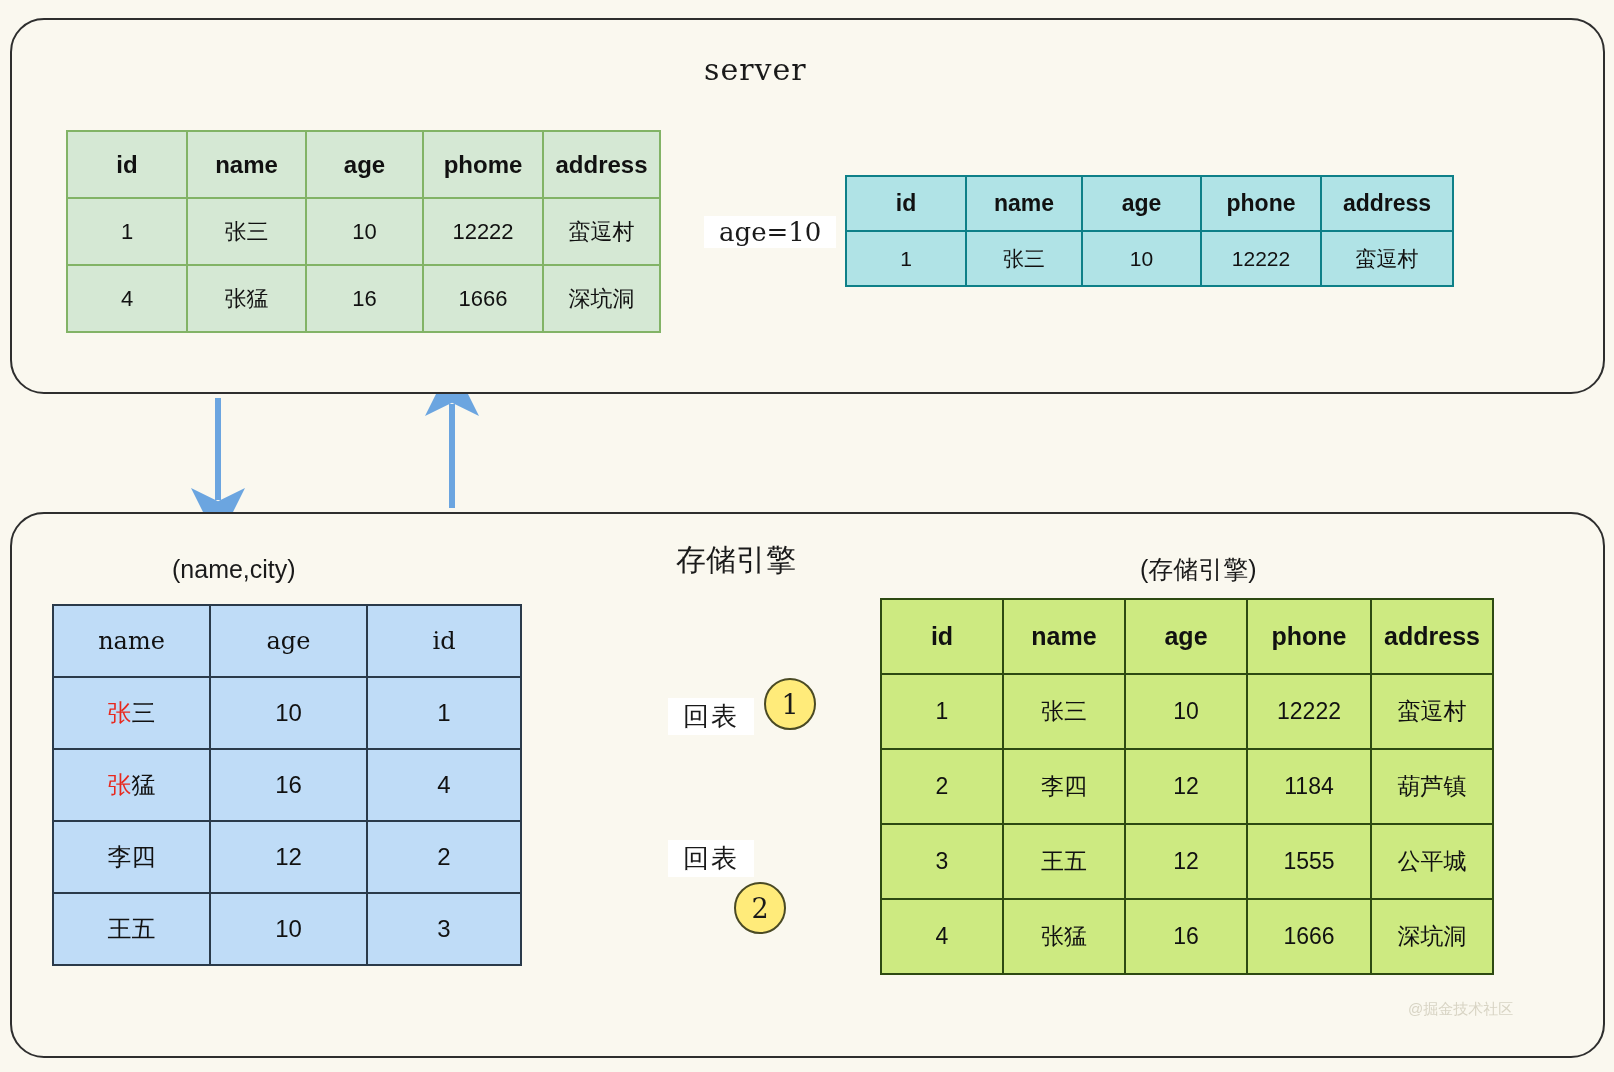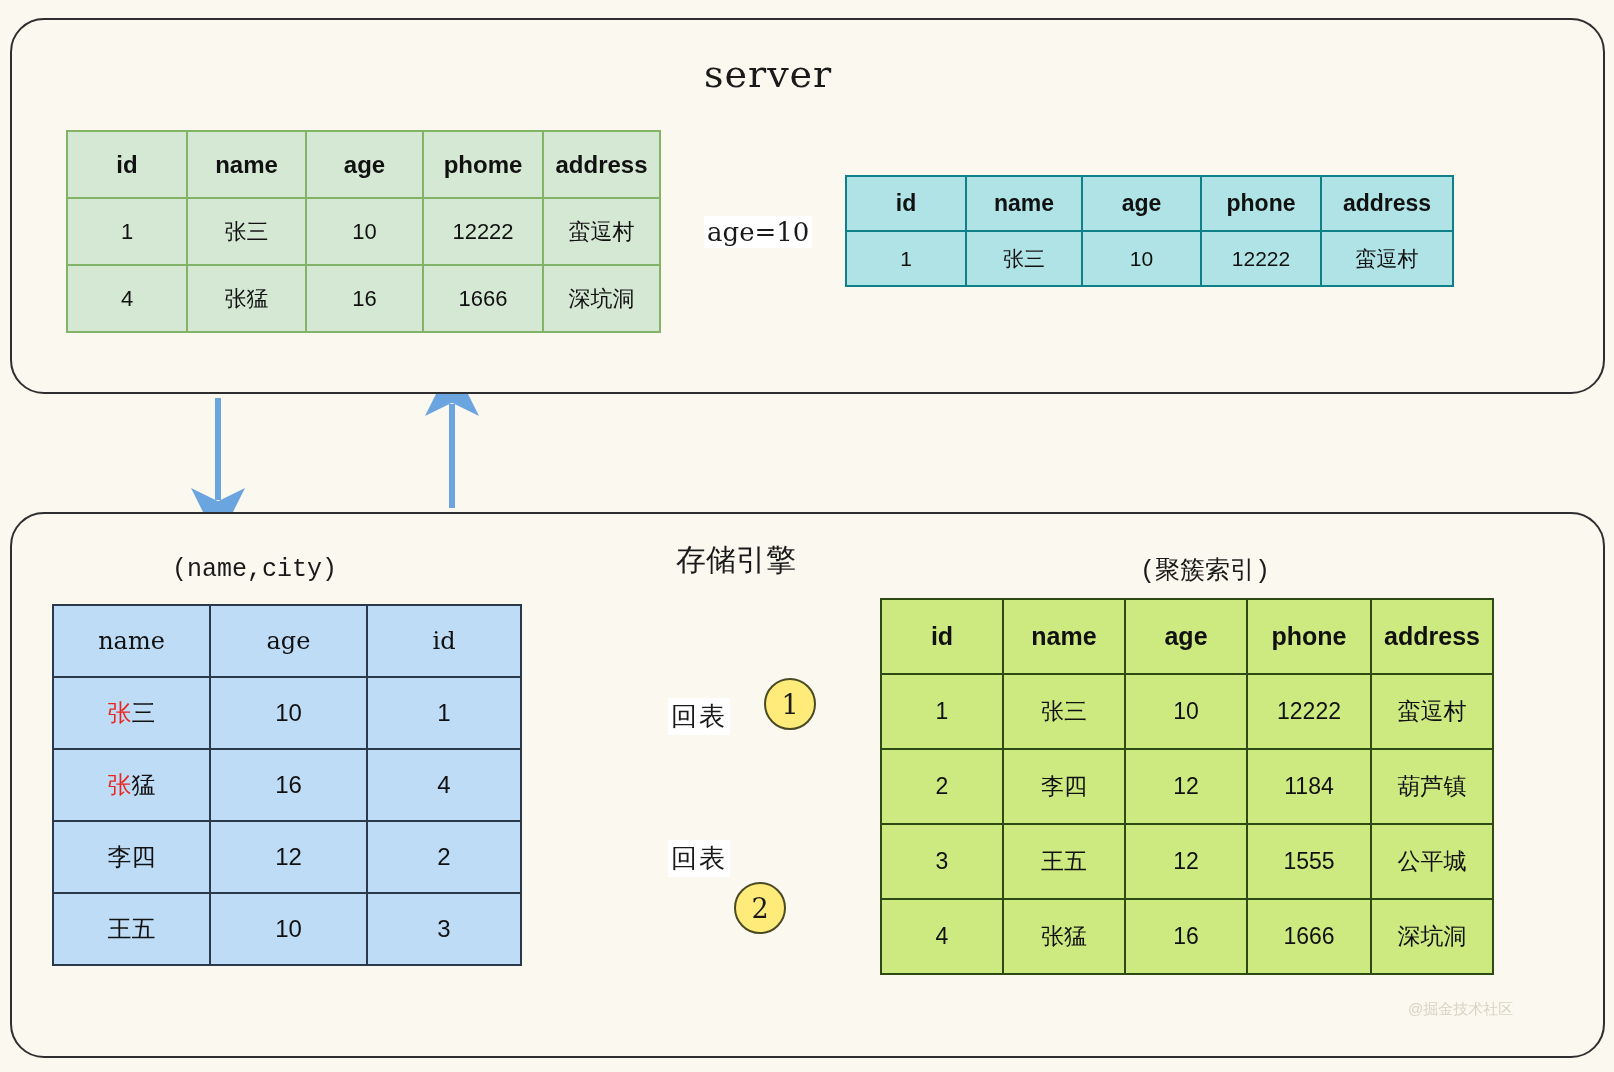--- a/index.html
+++ b/index.html
@@ -18,30 +18,30 @@
     border:2.5px solid #2e2e2e;
     border-radius:34px;
     box-sizing:border-box;
   }
   #server-panel{left:10px;top:18px;width:1595px;height:376px;}
   #engine-panel{left:10px;top:512px;width:1595px;height:546px;}
 
   .panel-title{
     position:absolute;
     font-family:"DejaVu Serif", serif;
-    font-size:38px;
+    font-size:30px;
     color:#1a1a1a;
     white-space:nowrap;
   }
   #server-title{left:704px;top:52px;letter-spacing:1px;}
   #engine-title{left:676px;top:540px;font-size:30px;text-align:right;}
 
   .sub-label{
     position:absolute;
-    font-family:Liberation Mono, monospace;
+    font-family:Liberation Sans, sans-serif;
     font-size:25px;
     color:#1a1a1a;
     white-space:nowrap;
   }
   #label-index{left:172px;top:555px;}
   #label-clustered{left:1140px;top:553px;}
 
   table.grid{
     position:absolute;
     border-collapse:collapse;
@@ -131,21 +131,21 @@
   #sql-cond .blue-part{color:#2d7fd3;font-family:"DejaVu Sans Mono", monospace;font-size:27px;}
   #sql-cond .black-part{color:#1a1a1a;}
 
   
   .arrow-label{
     position:absolute;
     background:#ffffff;
     font-family:"DejaVu Serif", serif;
     color:#1a1a1a;
     white-space:nowrap;
-    padding:1px 3px;
+    padding:1px 15px;
   }
   #lbl-age10{left:704px;top:216px;font-size:26px;}
   #lbl-huibiao1{left:668px;top:698px;font-size:26px;letter-spacing:2px;}
   #lbl-huibiao2{left:668px;top:840px;font-size:26px;letter-spacing:2px;}
 
   
   .step-circle{
     position:absolute;
     width:52px;height:52px;
     border-radius:50%;
@@ -247,21 +247,21 @@
     </tbody>
   </table>
 
 
   <div class="panel" id="engine-panel"></div>
 
   <div class="panel-title" id="engine-title">存储引擎</div>
 
   <div class="sub-label" id="label-index">(name,city)</div>
 
-  <div class="sub-label" id="label-clustered">(聚簇索引)</div>
+  <div class="sub-label" id="label-clustered">(存储引擎)</div>
 
   <table class="grid" id="tbl-index">
     <thead>
       <tr>
         <th class="c0">name</th>
         <th class="c1">age</th>
         <th class="c2">id</th>
       </tr>
     </thead>
     <tbody>

